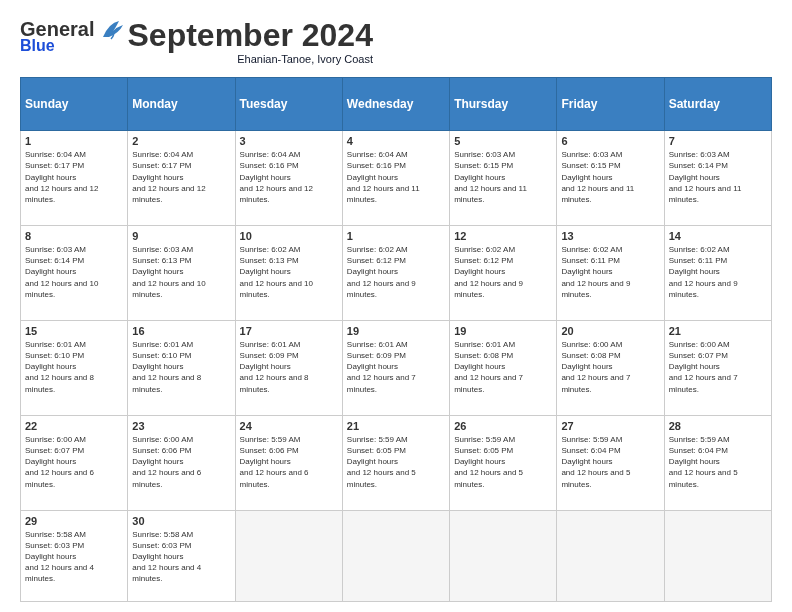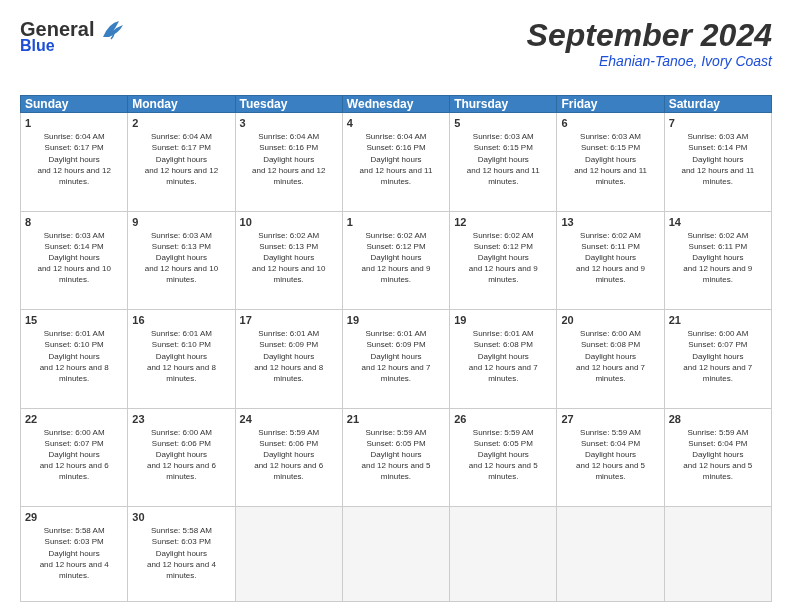--- a/index.html
+++ b/index.html
@@ -12,61 +12,60 @@
     }
     .page {
       width: 792px;
       height: 612px;
       padding: 18px 20px 10px 20px;
       display: flex;
       flex-direction: column;
     }
     .header {
       display: flex;
-      justify-content: space-between;
+      justify-content: flex-start;
       align-items: flex-start;
-      margin-bottom: 26px;
+      margin-bottom: 12px;
     }
     .logo {
       display: flex;
       flex-direction: column;
       align-items: flex-start;
     }
     .logo-row {
       display: flex;
       align-items: center;
       gap: 2px;
     }
     .title-area {
       text-align: right;
-      font-style: italic;
     }
     .month-title {
       font-size: 32px;
       font-weight: bold;
       color: #333;
       line-height: 1.1;
     }
     .subtitle {
-      font-size: 14px;
-      color: #1d4ed8;
+      font-size: 11px;
+      color: #0f172a;
     }
     .calendar {
       flex: 1;
       border: 1px solid #ccc;
       border-collapse: collapse;
       width: 100%;
       table-layout: fixed;
     }
     .calendar th {
       background: #3a7fc1;
       color: #fff;
       font-size: 12px;
       font-weight: bold;
-      padding: 1px 4px;
+      padding: 19px 4px;
       text-align: left;
       border: 1px solid #2d6aa0;
     }
     .calendar td {
       border: 1px solid #ccc;
       vertical-align: top;
       padding: 4px 4px 4px 4px;
       font-size: 8.5px;
       color: #333;
       background: #fff;
@@ -81,21 +80,20 @@
     .day-num {
       font-size: 11px;
       font-weight: bold;
       display: block;
       margin-bottom: 2px;
     }
     .day-info {
       font-size: 8px;
       line-height: 1.4;
       color: #333;
-      text-align: center;
     }
   </style>
 </head>
 <body>
 
 <div class="page">
   <div class="header">
     <div class="logo">
       <div class="logo-row">
         <span style="font-size:20px;font-weight:bold;color:#333;">

